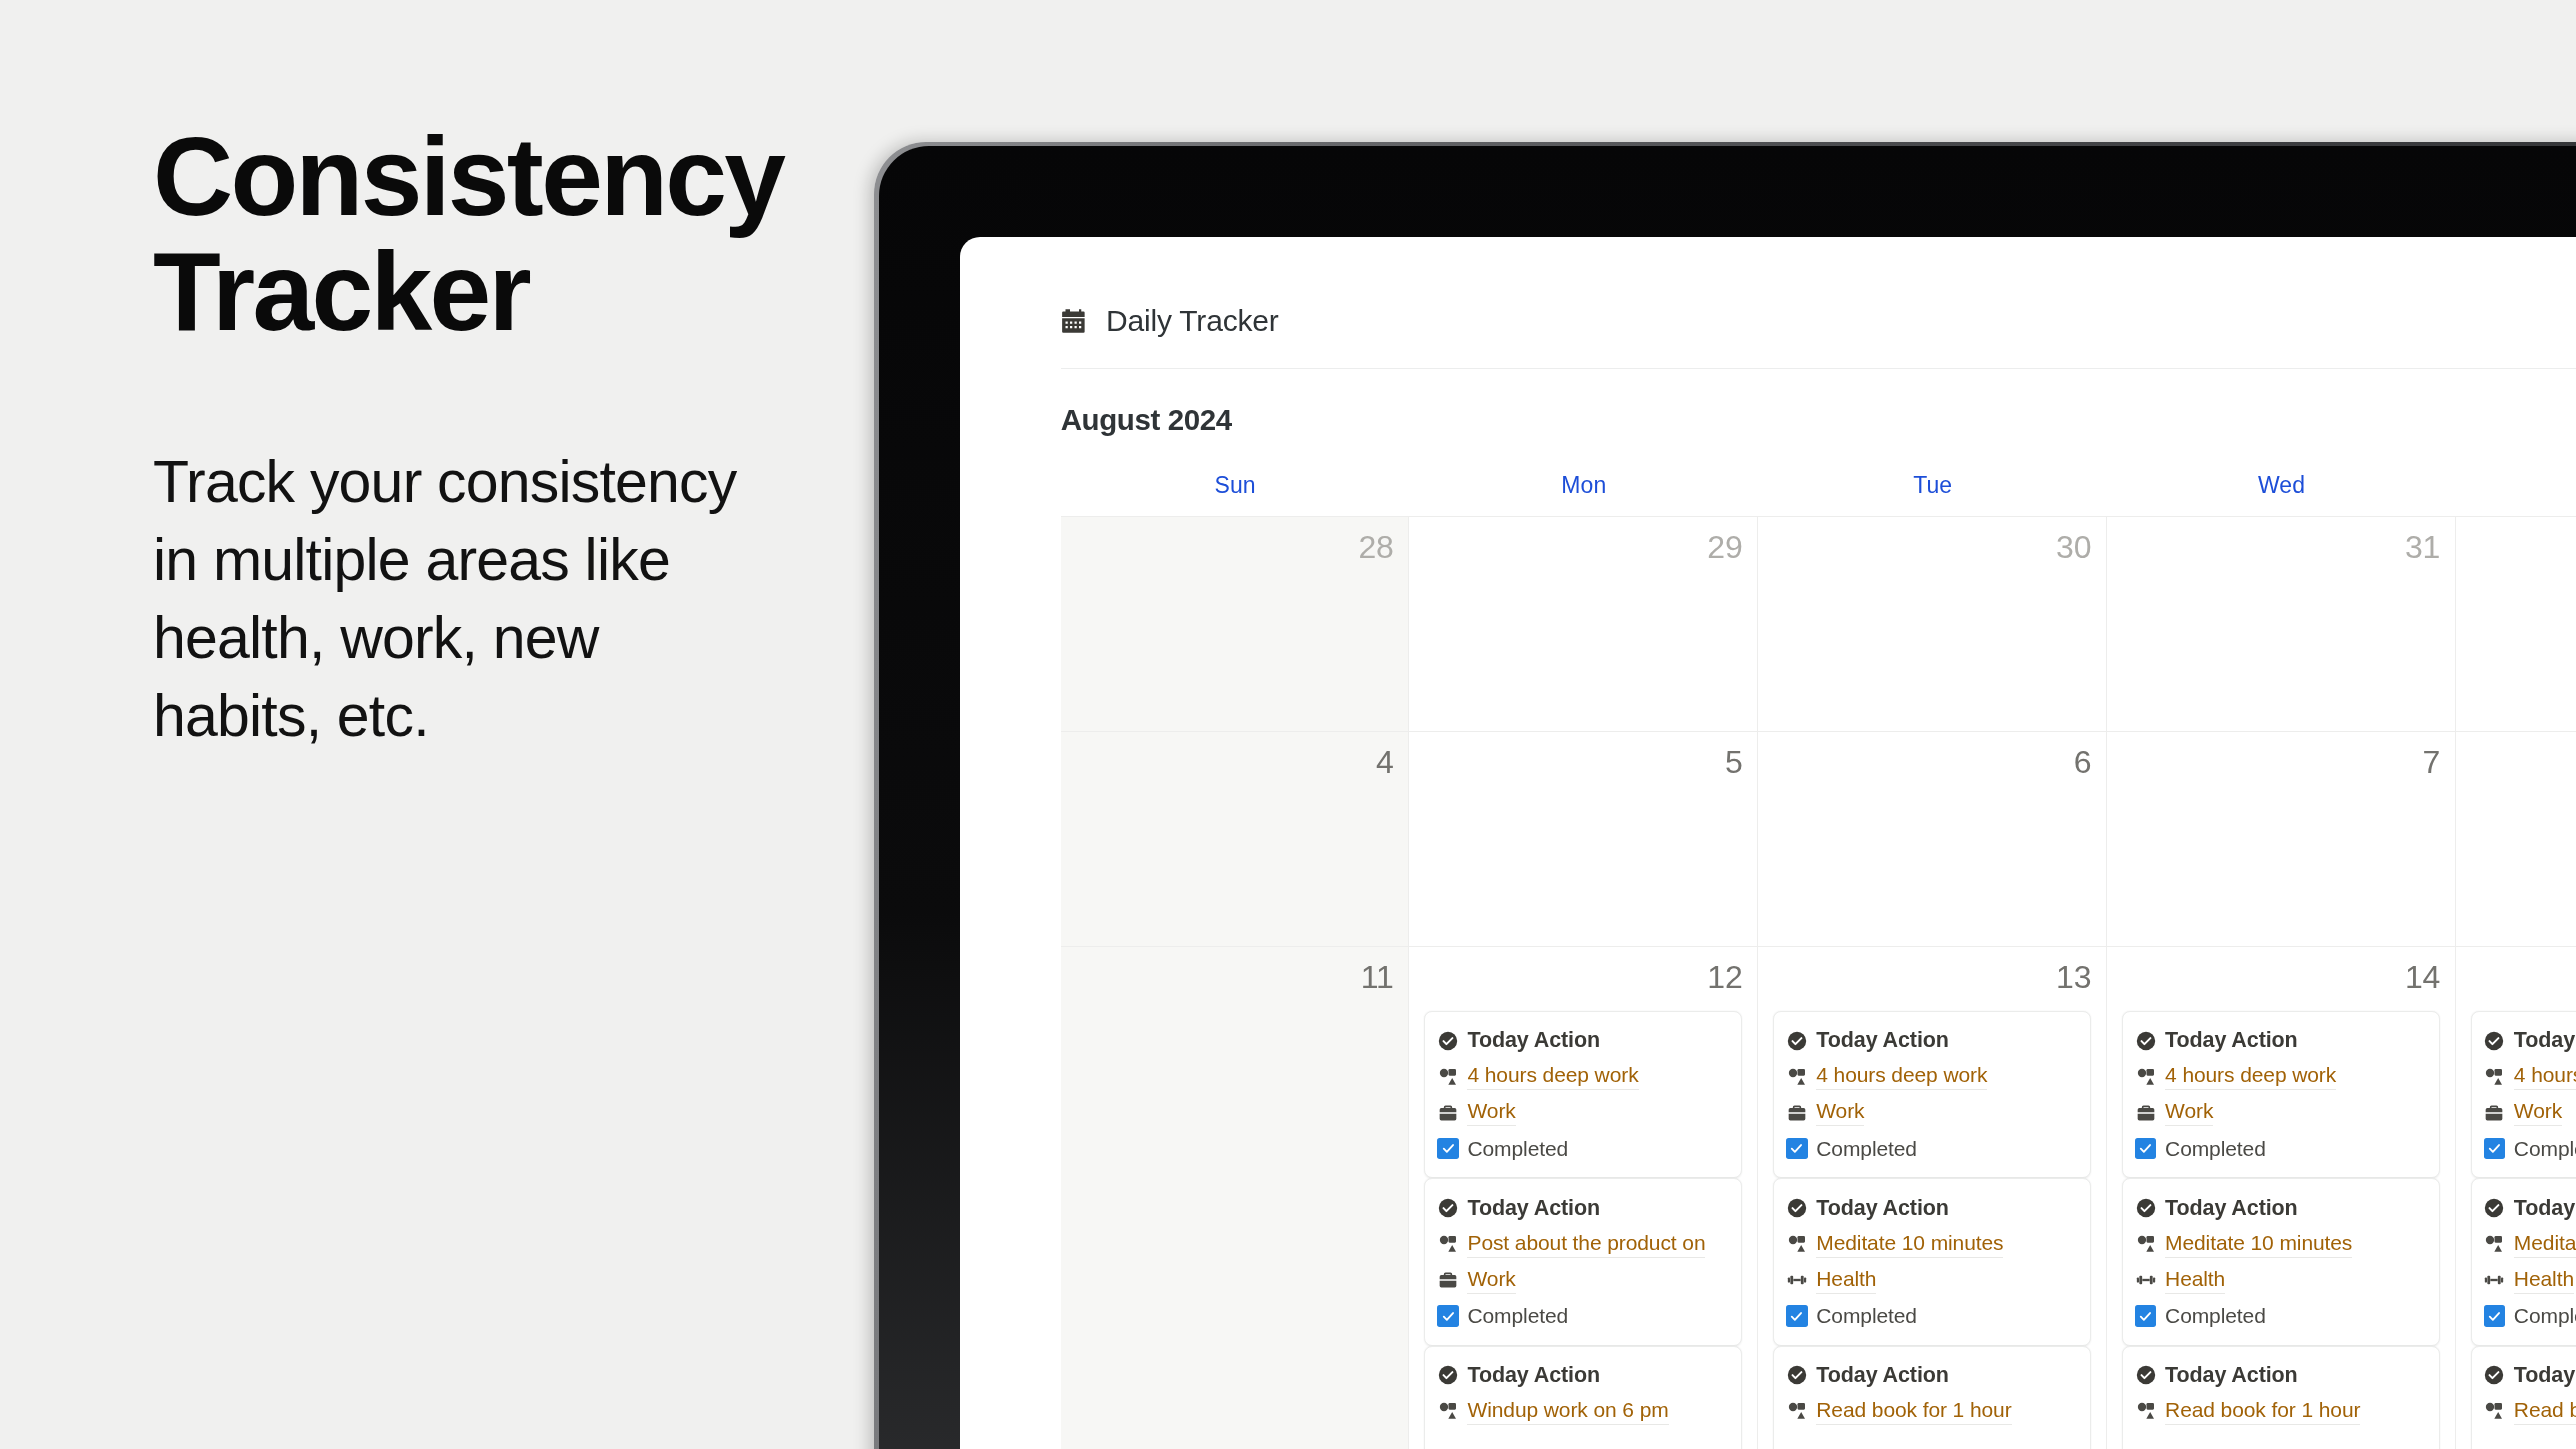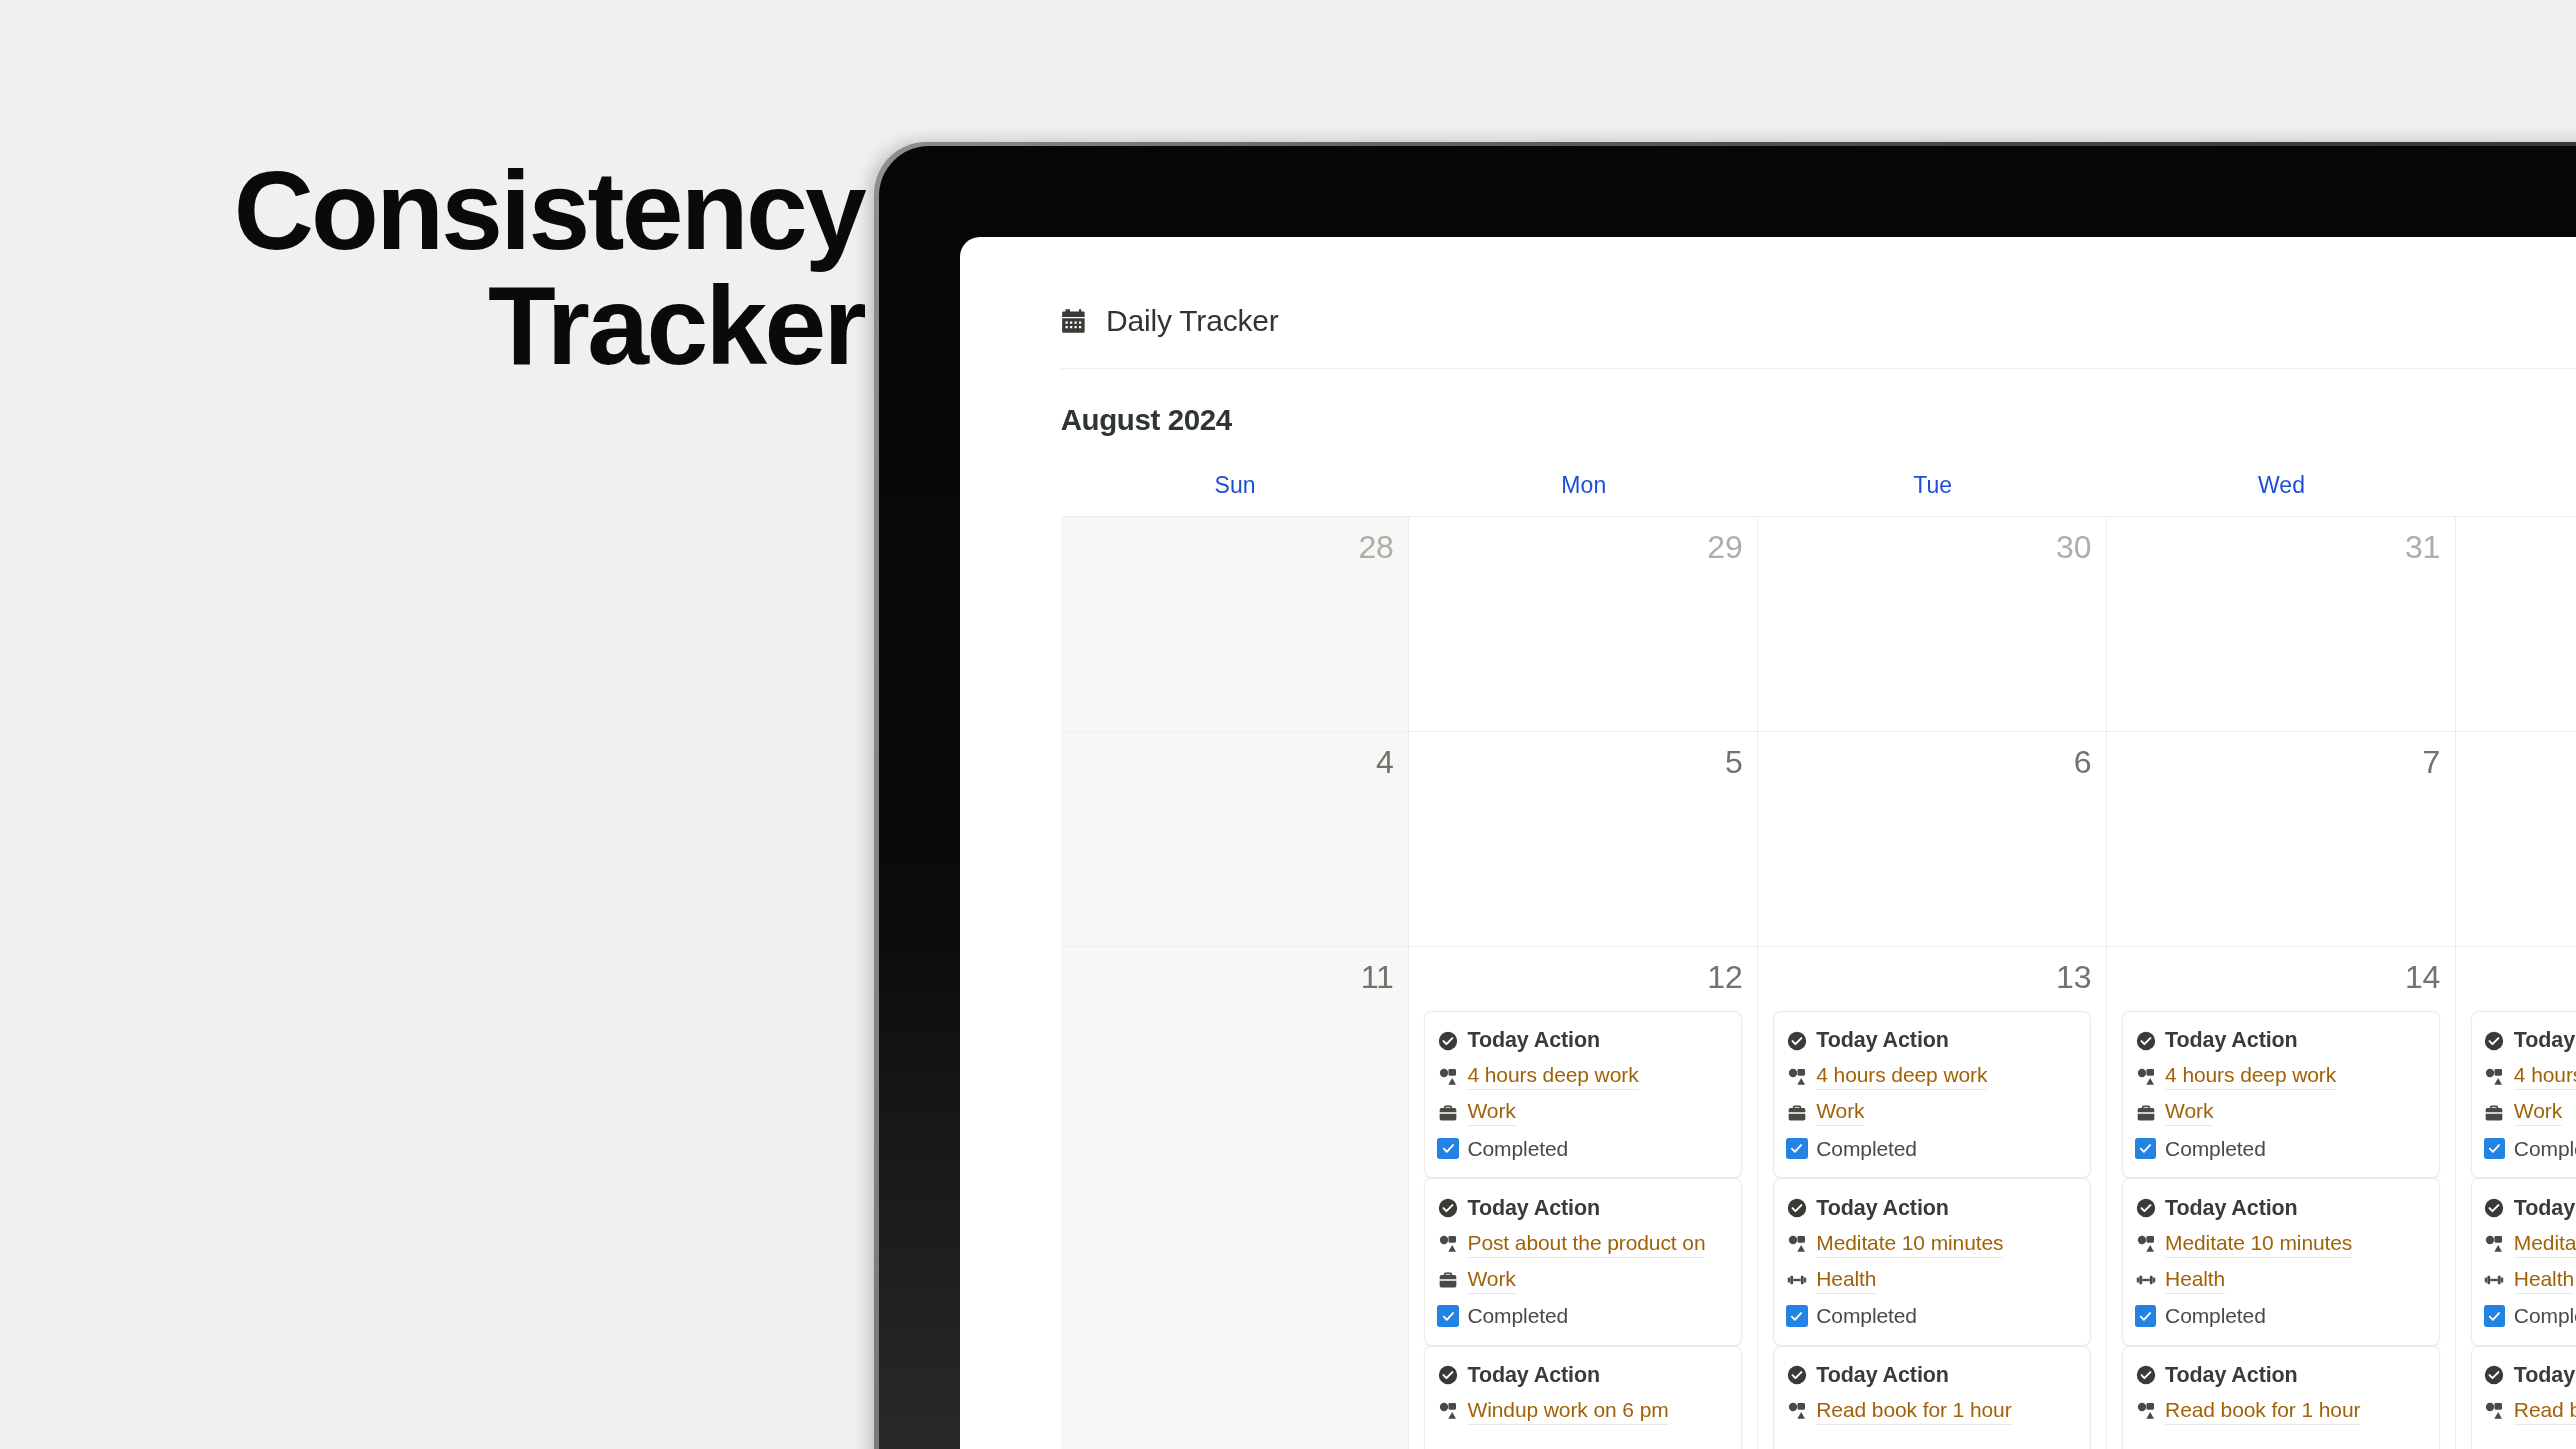--- a/index.html
+++ b/index.html
@@ -13,23 +13,22 @@
   body {
     background: #f0f0ef;
     font-family: "Liberation Sans", sans-serif;
     position: relative;
   }
 
   
   .promo {
     position: absolute;
     left: 153px;
-    top: 154px;
+    top: 120px;
     width: 711px;
-    text-align: right;
   }
   .promo-title {
     font-size: 111px;
     line-height: 1.04;
     font-weight: 700;
     letter-spacing: -2.7px;
     color: #0a0a0a;
     white-space: pre-line;
   }
   .promo-sub {
@@ -201,20 +200,24 @@
     align-items: center;
     justify-content: center;
   }
 </style>
 </head>
 <body>
 
 <div class="promo">
   <div class="promo-title">Consistency
 Tracker</div>
+  <div class="promo-sub">Track your consistency
+in multiple areas like
+health, work, new
+habits, etc.</div>
 </div>
 
 <div class="device">
   <div class="device-inner">
     <div class="screen">
 
       <div class="page">
 
         <div class="page-head">
           <span class="evt-ico" style="width:28px;height:28px;">

